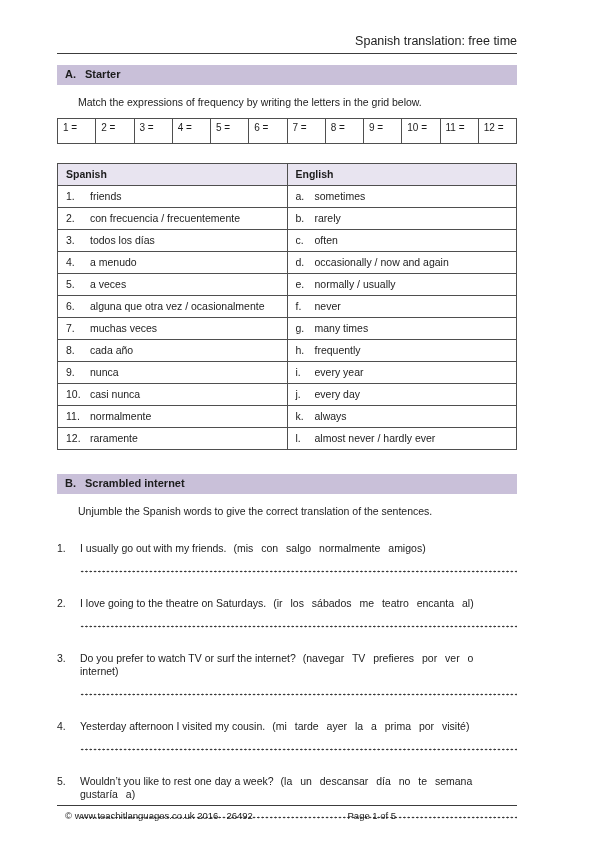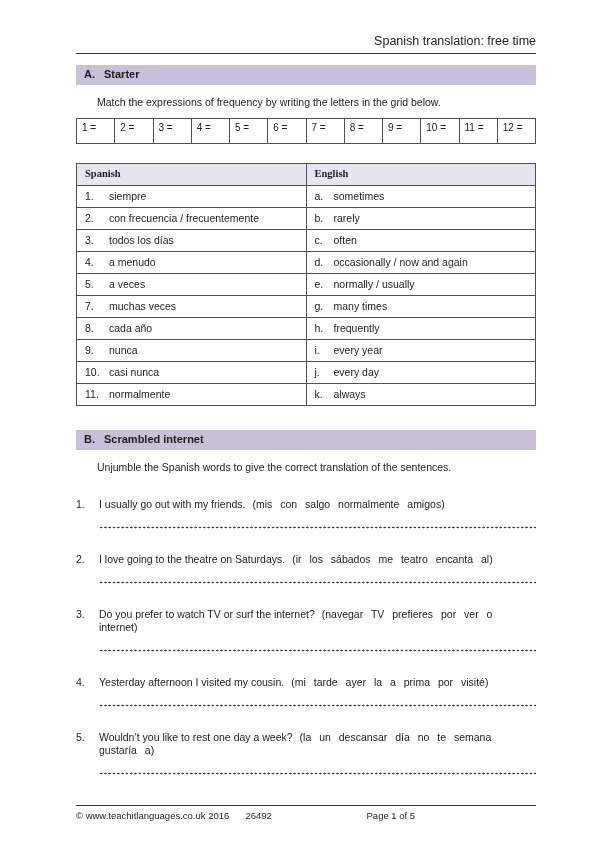--- a/index.html
+++ b/index.html
@@ -6,21 +6,21 @@
   html, body { background: #ffffff; }
   body {
     width: 600px; height: 849px;
     font-family: "Liberation Sans", sans-serif;
     color: #1c1c1c;
     position: relative;
     overflow: hidden;
   }
   .page {
     position: relative;
-    width: 574px; height: 849px; margin-left: 19px;
+    width: 574px; height: 849px;
   }
   .content { padding: 34px 57px 0 57px; }
 
   
   .doc-title {
     text-align: right;
     font-size: 12.5px;
     color: #222;
     padding-bottom: 4px;
     border-bottom: 1.6px solid #3c3c3c;
@@ -71,21 +71,20 @@
   .match-table th, .match-table td {
     border: 1px solid #4f4f4f;
     font-size: 10.5px;
     text-align: left;
     padding: 4px 6px 5px 8px;
     line-height: 12px;
   }
   .match-table th {
     background: #e8e4f0;
     font-weight: bold;
-    font-family: Liberation Serif, serif;
   }
   .match-table col { width: 50%; }
   .cell-num { display: inline-block; width: 24px; }
   .cell-letter { display: inline-block; width: 19px; }
 
   
   .items { margin-top: 2px; }
   .item {
     margin-top: 24px;
     font-size: 10.5px;
@@ -107,21 +106,21 @@
   
   .footer {
     position: absolute;
     left: 57px; right: 57px; bottom: 28px;
     border-top: 1.5px solid #3c3c3c;
     padding-top: 4px;
     display: flex;
     font-size: 9.5px;
     color: #222;
   }
-  .footer .f-left  { flex: 1.4; text-align: left; }
+  .footer .f-left  { flex: 1.4; text-align: center; }
   .footer .f-mid   { flex: 1;   text-align: left; }
   .footer .f-right { flex: 1.4; text-align: left; }
 </style>
 </head>
 <body>
 
 <div class="page">
   <div class="content">
 
     <div class="doc-title">Spanish translation: free time</div>
@@ -154,58 +153,66 @@
           <col>
         </colgroup>
       <thead>
         <tr>
           <th>Spanish</th>
           <th>English</th>
         </tr>
       </thead>
       <tbody>
         <tr>
-          <td><span class="cell-num">1.</span><span>siempre</span></td>
+          <td><span class="cell-num">1.</span><span>friends</span></td>
           <td><span class="cell-letter">a.</span><span>sometimes</span></td>
         </tr>
         <tr>
           <td><span class="cell-num">2.</span><span>con frecuencia / frecuentemente</span></td>
           <td><span class="cell-letter">b.</span><span>rarely</span></td>
         </tr>
         <tr>
           <td><span class="cell-num">3.</span><span>todos los días</span></td>
           <td><span class="cell-letter">c.</span><span>often</span></td>
         </tr>
         <tr>
           <td><span class="cell-num">4.</span><span>a menudo</span></td>
           <td><span class="cell-letter">d.</span><span>occasionally / now and again</span></td>
         </tr>
         <tr>
           <td><span class="cell-num">5.</span><span>a veces</span></td>
           <td><span class="cell-letter">e.</span><span>normally / usually</span></td>
         </tr>
         <tr>
+          <td><span class="cell-num">6.</span><span>alguna que otra vez / ocasionalmente</span></td>
+          <td><span class="cell-letter">f.</span><span>never</span></td>
+        </tr>
+        <tr>
           <td><span class="cell-num">7.</span><span>muchas veces</span></td>
           <td><span class="cell-letter">g.</span><span>many times</span></td>
         </tr>
         <tr>
           <td><span class="cell-num">8.</span><span>cada año</span></td>
           <td><span class="cell-letter">h.</span><span>frequently</span></td>
         </tr>
         <tr>
           <td><span class="cell-num">9.</span><span>nunca</span></td>
           <td><span class="cell-letter">i.</span><span>every year</span></td>
         </tr>
         <tr>
           <td><span class="cell-num">10.</span><span>casi nunca</span></td>
           <td><span class="cell-letter">j.</span><span>every day</span></td>
         </tr>
         <tr>
           <td><span class="cell-num">11.</span><span>normalmente</span></td>
           <td><span class="cell-letter">k.</span><span>always</span></td>
+        </tr>
+        <tr>
+          <td><span class="cell-num">12.</span><span>raramente</span></td>
+          <td><span class="cell-letter">l.</span><span>almost never / hardly ever</span></td>
         </tr>
       </tbody>
     </table>
 
     <div class="section-bar" style="margin-top:24px;">
       <span class="sec-letter">B.</span>
       <span>Scrambled internet</span>
     </div>
 
     <div class="instruction">Unjumble the Spanish words to give the correct translation of the sentences.</div>

